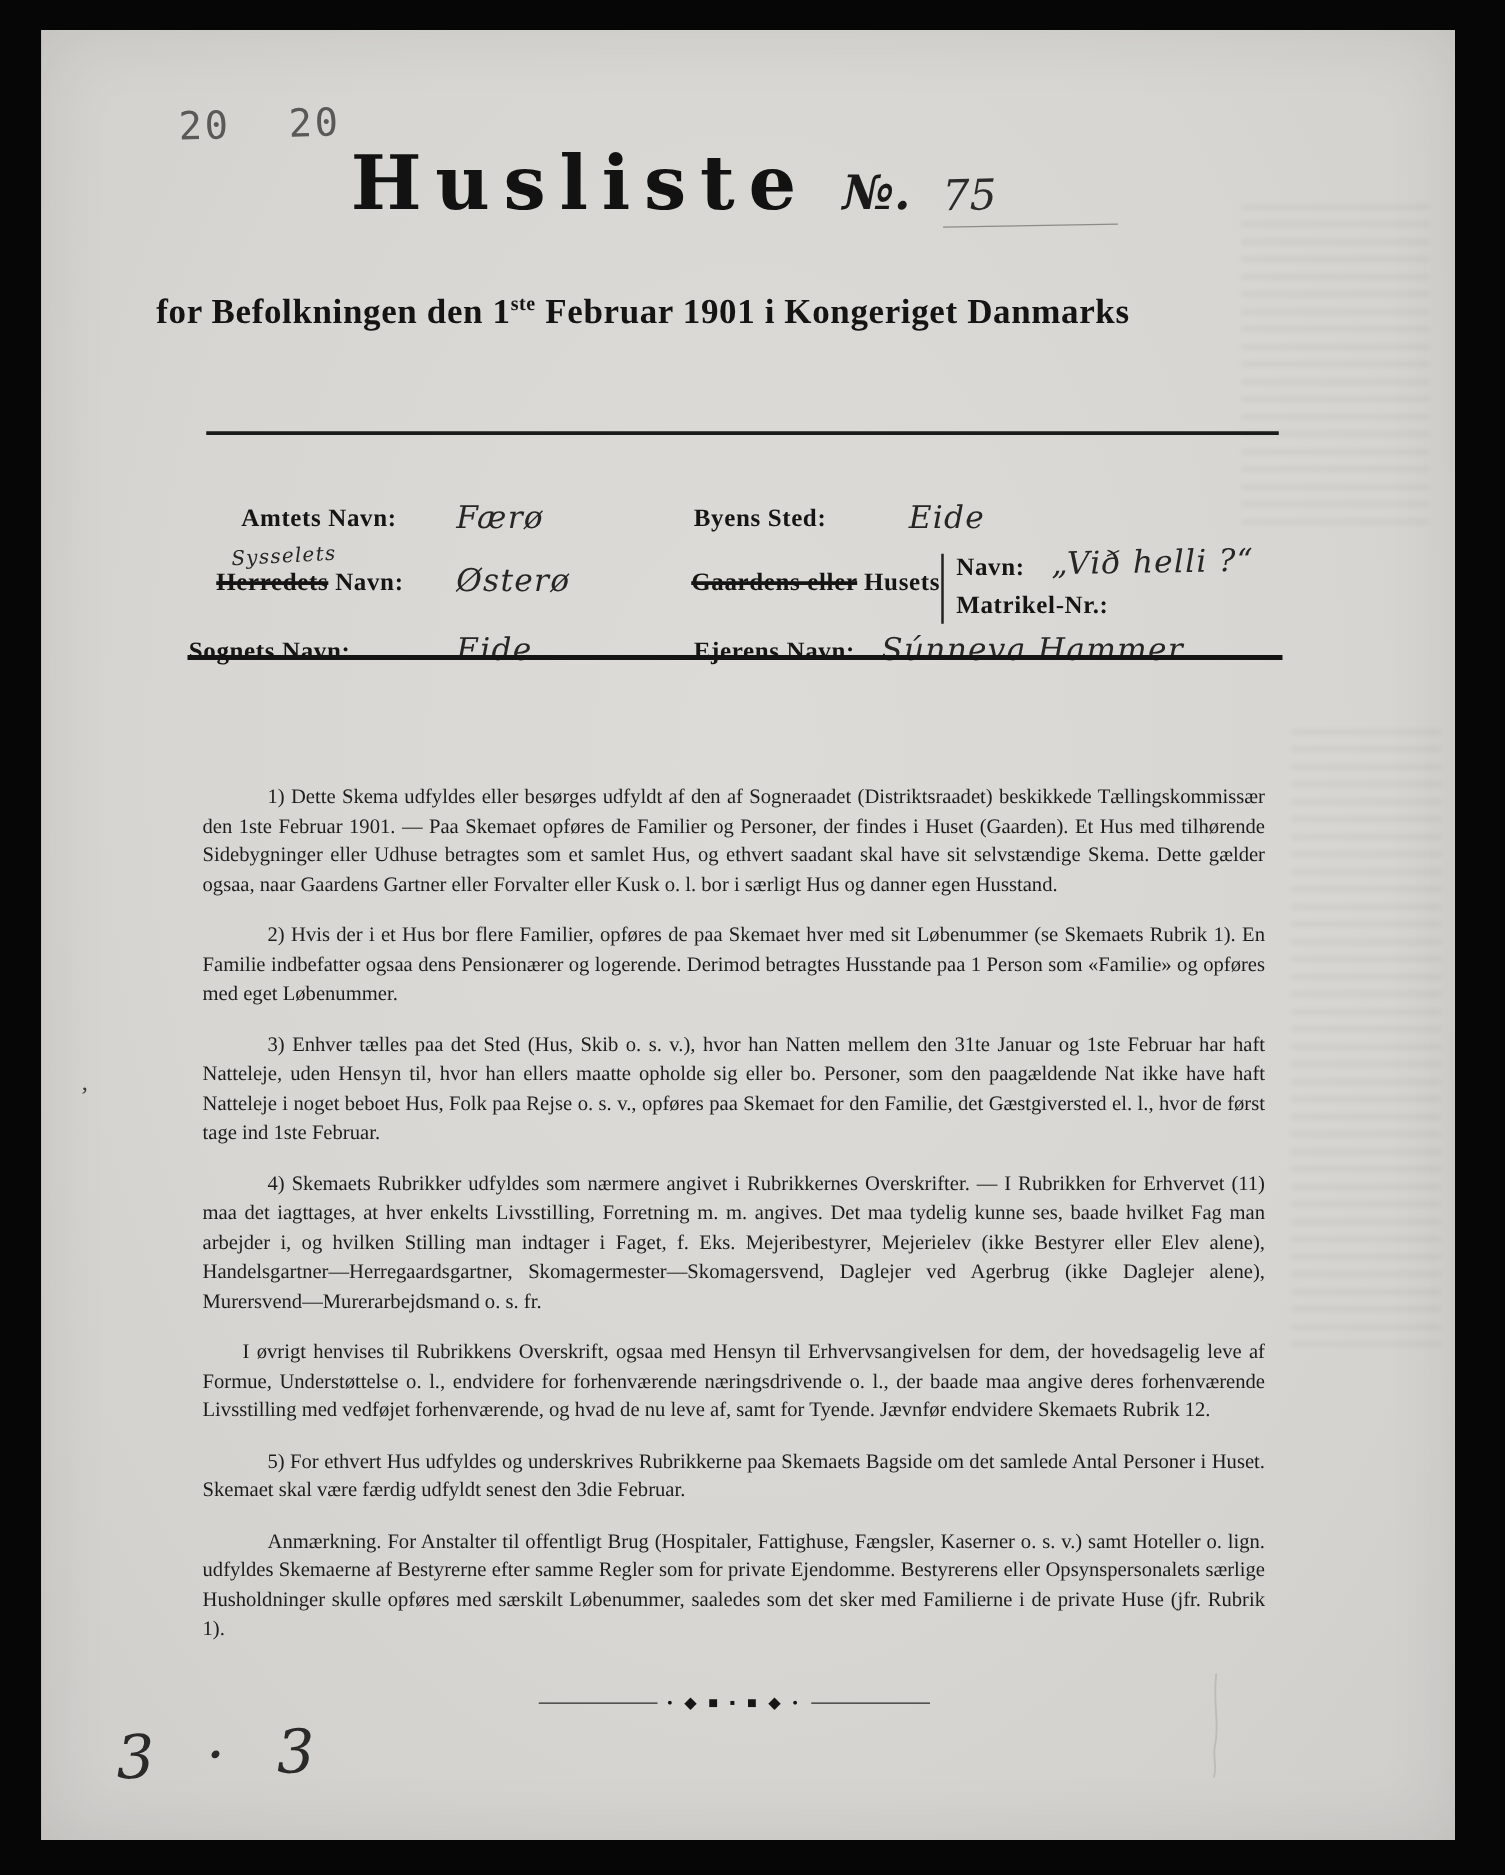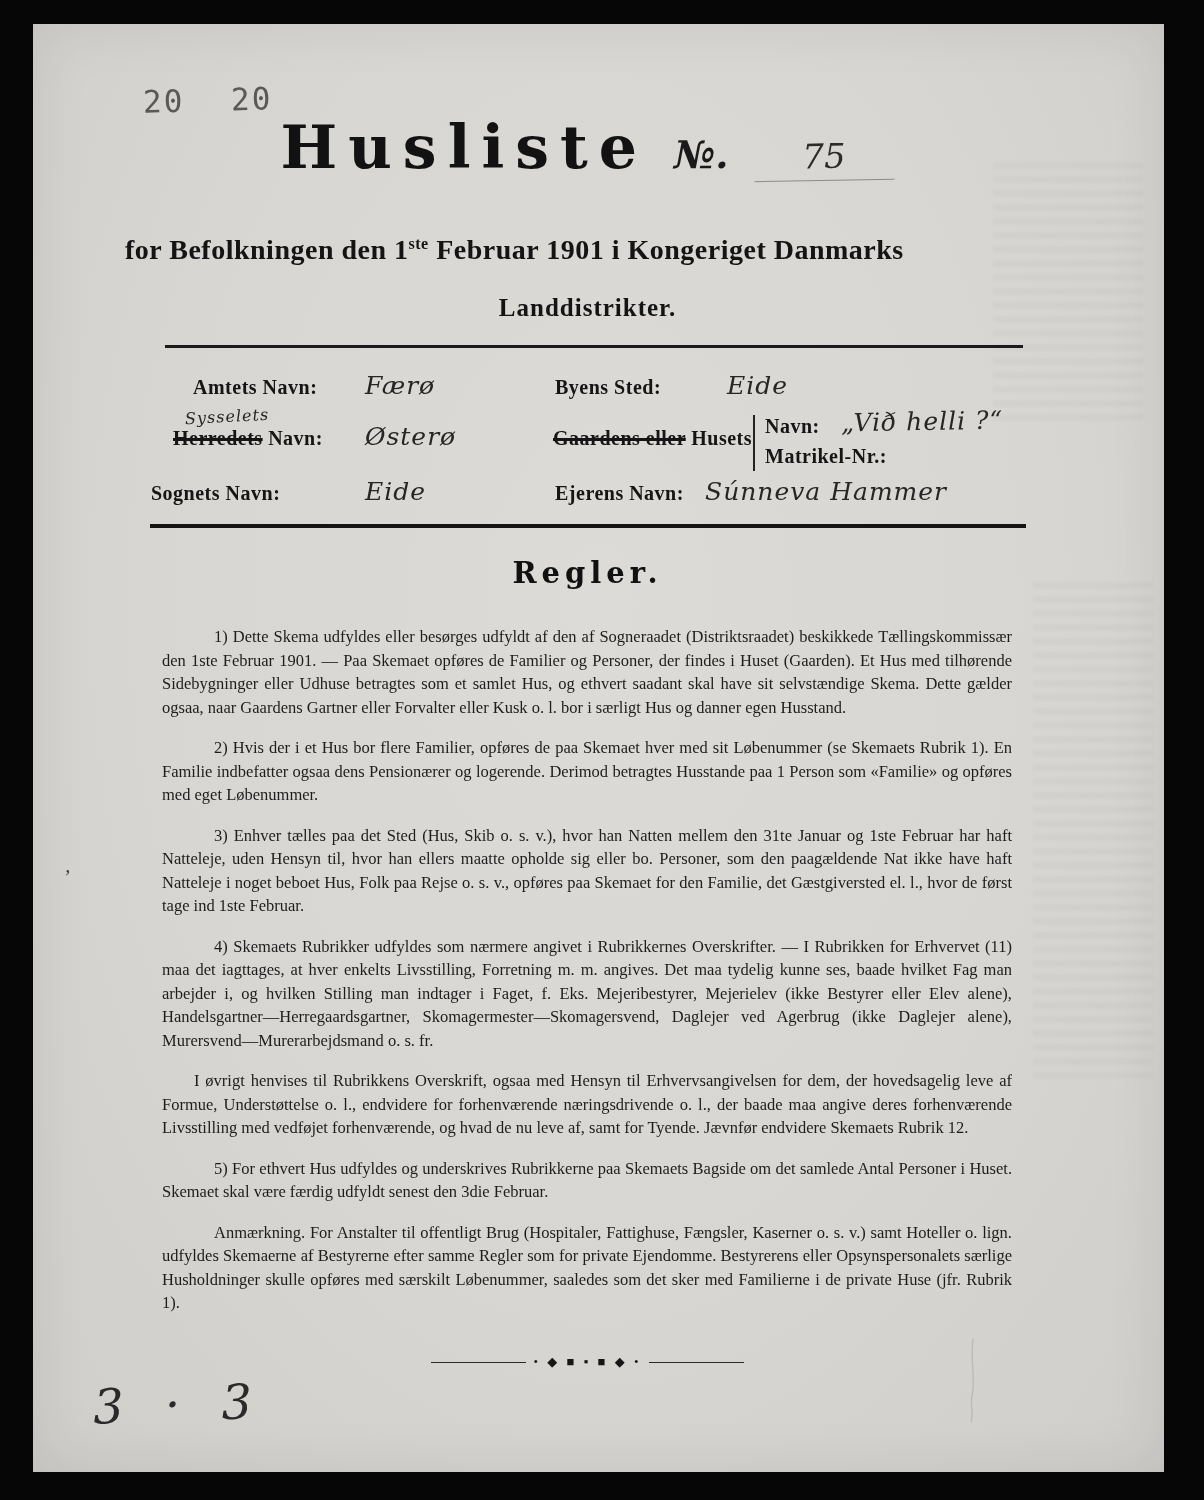--- a/index.html
+++ b/index.html
@@ -25,21 +25,21 @@
 
   .stamp-top{
     position:absolute;left:110px;top:58px;
     font-family:"DejaVu Sans Mono",monospace;
     font-size:31px;color:#4c4c4c;letter-spacing:2px;word-spacing:26px;
     transform:rotate(-1.5deg);opacity:0.9;
   }
 
   .title-row{
     position:absolute;left:112px;top:88px;width:885px;
-    display:flex;justify-content:center;align-items:baseline;gap:26px;text-align:center;
+    display:flex;justify-content:center;align-items:baseline;gap:26px;
   }
   .title-main{
     margin:0;font-family:"DejaVu Serif",serif;font-weight:bold;
     font-size:60px;letter-spacing:11px;color:#121212;
   }
   .title-no{
     font-family:"DejaVu Serif",serif;font-style:italic;font-weight:bold;
     font-size:38px;color:#1a1a1a;
   }
   .title-num{
@@ -61,21 +61,21 @@
   .rule1{position:absolute;left:132px;top:321px;width:858px;height:3px;background:#1b1b1b;}
   .rule2{position:absolute;left:117px;top:500px;width:876px;height:4px;background:#141414;}
 
   .flabel{font-weight:bold;font-size:20px;color:#151515;letter-spacing:0.5px;white-space:nowrap;}
   .struck{text-decoration:line-through;text-decoration-thickness:3px;}
   .hand{
     font-family:"DejaVu Serif",serif;font-style:italic;color:#262626;
     font-size:25px;white-space:nowrap;letter-spacing:1px;
   }
   .hand.small{font-size:16px;}
-  .frow{position:absolute;}
+  .frow{position:absolute;margin-top:28px;}
   .fvalue{position:absolute;top:-5px;}
   .sys-over{position:absolute;left:12px;top:-20px;transform:rotate(-3deg);}
   .husets-bar{position:absolute;left:200px;top:-12px;height:56px;border-left:2px solid #222;}
   .husets-navn-label{position:absolute;left:212px;top:-12px;}
   .husets-navn-value{position:absolute;left:288px;top:-20px;transform:rotate(-1deg);}
   .husets-matrikel{position:absolute;left:212px;top:18px;}
 
   .regler-heading{
     position:absolute;left:112px;top:532px;width:885px;text-align:center;
     font-family:"DejaVu Serif",serif;font-weight:bold;font-size:29px;
@@ -120,21 +120,20 @@
   <div class="stamp-top">20 20</div>
 
   <div class="title-row">
     <h1 class="title-main">Husliste</h1>
     <span class="title-no">№.</span>
     <span class="title-num">75</span>
   </div>
 
   <div class="subtitle"><span>for Befolkningen den 1</span><sup>ste</sup><span> Februar 1901 i Kongeriget Danmarks</span></div>
 
-  <div class="region">Landdistrikter.</div>
 
   <div class="rule1"></div>
 
   <div class="frow" style="left:160px;top:352px;">
     <span class="flabel">Amtets Navn:</span>
     <span class="hand fvalue" style="left:172px;">Færø</span>
   </div>
   <div class="frow" style="left:522px;top:352px;">
     <span class="flabel">Byens Sted:</span>
     <span class="hand fvalue" style="left:172px;">Eide</span>
@@ -157,21 +156,20 @@
     <span class="flabel">Sognets Navn:</span>
     <span class="hand fvalue" style="left:214px;">Eide</span>
   </div>
   <div class="frow" style="left:522px;top:458px;">
     <span class="flabel">Ejerens Navn:</span>
     <span class="hand fvalue" style="left:150px;">Súnneva Hammer</span>
   </div>
 
   <div class="rule2"></div>
 
-  <h2 class="regler-heading">Regler.</h2>
 
   <div class="rules">
     <p>1) Dette Skema udfyldes eller besørges udfyldt af den af Sogneraadet (Distriktsraadet) beskikkede Tællingskommissær den 1ste Februar 1901. — Paa Skemaet opføres de Familier og Personer, der findes i Huset (Gaarden).  Et Hus med tilhørende Sidebygninger eller Udhuse betragtes som et samlet Hus, og ethvert saadant skal have sit selvstændige Skema.  Dette gælder ogsaa, naar Gaardens Gartner eller Forvalter eller Kusk o. l. bor i særligt Hus og danner egen Husstand.</p>
     <p class="gap">2) Hvis der i et Hus bor flere Familier, opføres de paa Skemaet hver med sit Løbenummer (se Skemaets Rubrik 1). En Familie indbefatter ogsaa dens Pensionærer og logerende.  Derimod betragtes Husstande paa 1 Person som «Familie» og opføres med eget Løbenummer.</p>
     <p class="gap">3) Enhver tælles paa det Sted (Hus, Skib o. s. v.), hvor han Natten mellem den 31te Januar og 1ste Februar har haft Natteleje, uden Hensyn til, hvor han ellers maatte opholde sig eller bo.  Personer, som den paagældende Nat ikke have haft Natteleje i noget beboet Hus, Folk paa Rejse o. s. v., opføres paa Skemaet for den Familie, det Gæstgiversted el. l., hvor de først tage ind 1ste Februar.</p>
     <p class="gap">4) Skemaets Rubrikker udfyldes som nærmere angivet i Rubrikkernes Overskrifter. — I Rubrikken for Erhvervet (11) maa det iagttages, at hver enkelts Livsstilling, Forretning m. m. angives.  Det maa tydelig kunne ses, baade hvilket Fag man arbejder i, og hvilken Stilling man indtager i Faget, f. Eks. Mejeribestyrer, Mejerielev (ikke Bestyrer eller Elev alene), Handelsgartner—Herregaardsgartner, Skomagermester—Skomagersvend, Daglejer ved Agerbrug (ikke Daglejer alene), Murersvend—Murerarbejdsmand o. s. fr.</p>
     <p class="subpara">I øvrigt henvises til Rubrikkens Overskrift, ogsaa med Hensyn til Erhvervsangivelsen for dem, der hovedsagelig leve af Formue, Understøttelse o. l., endvidere for forhenværende næringsdrivende o. l., der baade maa angive deres forhenværende Livsstilling med vedføjet forhenværende, og hvad de nu leve af, samt for Tyende.  Jævnfør endvidere Skemaets Rubrik 12.</p>
     <p class="gap">5) For ethvert Hus udfyldes og underskrives Rubrikkerne paa Skemaets Bagside om det samlede Antal Personer i Huset.  Skemaet skal være færdig udfyldt senest den 3die Februar.</p>
     <p class="gap"><span class="anm-lead">Anmærkning.</span><span>  For Anstalter til offentligt Brug (Hospitaler, Fattighuse, Fængsler, Kaserner o. s. v.) samt Hoteller o. lign. udfyldes Skemaerne af Bestyrerne efter samme Regler som for private Ejendomme.  Bestyrerens eller Opsynspersonalets særlige Husholdninger skulle opføres med særskilt Løbenummer, saaledes som det sker med Familierne i de private Huse (jfr. Rubrik 1).</span></p>
   </div>

